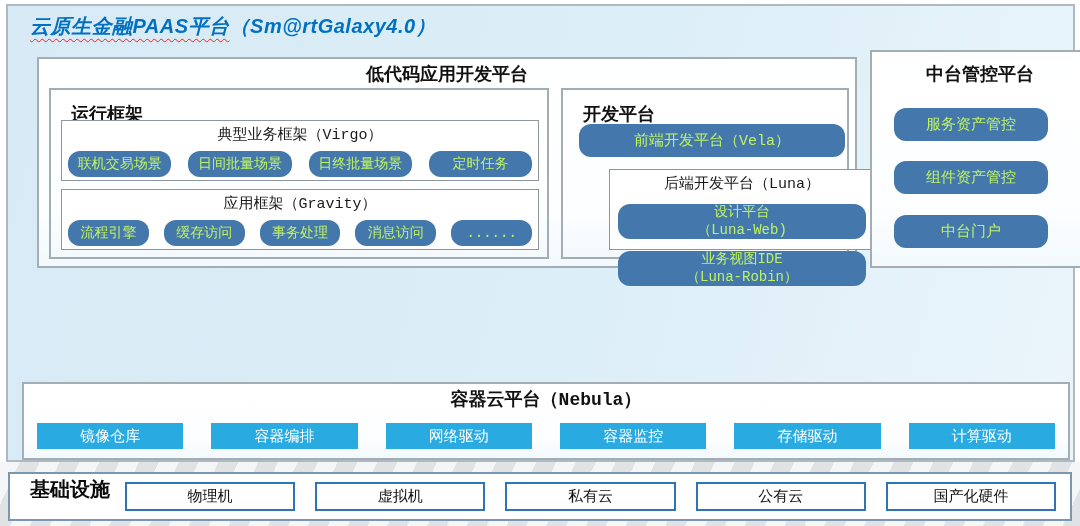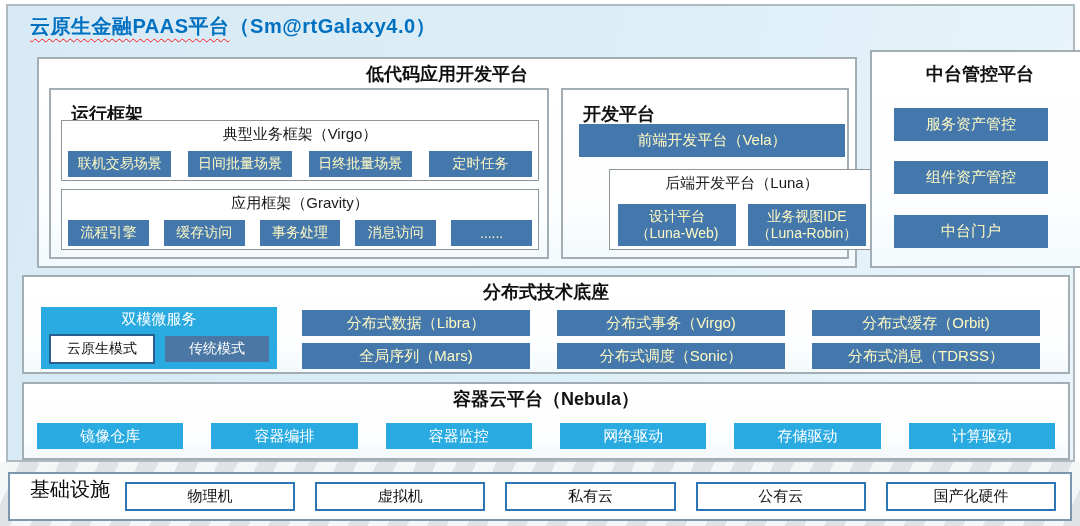--- a/index.html
+++ b/index.html
@@ -13,69 +13,70 @@
   .page { position:absolute; left:0; top:0; width:1080px; height:526px; }
 
   
   .canvas {
     position:absolute; left:6px; top:4px; width:1069px; height:458px;
     border:2px solid #aeb9c0;
     background:linear-gradient(105deg,#d7eaf5 0%, #dceef7 55%, #ebf5fb 100%);
   }
   .page-title {
     position:absolute; left:22px; top:7px;
-    font-size:20px; font-weight:bold; 
+    font-size:20px; font-weight:bold; font-style:italic;
     color:#0070c0; letter-spacing:.5px; white-space:nowrap;
   }
   .page-title .wavy {
     text-decoration:underline wavy #ff1a1a;
     text-decoration-thickness:1px;
     text-underline-offset:5px;
   }
 
   
   .panel {
     position:absolute;
     background:linear-gradient(180deg,#ffffff 0%, #fdfeff 70%, #f3f9fc 100%);
     border:2px solid #a3adb4;
+    font-family:Liberation Mono, monospace;
   }
   .subpanel {
     position:absolute;
     background:#ffffff;
     border:1px solid #8e969c;
   }
   .h1 { text-align:center; font-size:18px; font-weight:bold; color:#111; padding-top:3px; white-space:nowrap; }
   .h2 { font-size:18px; font-weight:bold; color:#111; padding-top:12px; white-space:nowrap;margin-left:20px; }
   .lbl { text-align:center; font-size:15px; color:#1a1a1a; padding-top:4px; white-space:nowrap; }
 
   .btn-steel {
-    background:#4478ad; color:#fef9c3;
+    background:#4478ad; color:#bef264;
     display:flex; align-items:center; justify-content:center;
-    font-size:14px; text-align:center; white-space:nowrap;
+    font-size:14px; text-align:center; white-space:nowrap;border-radius:12px;
   }
   .btn-cyan {
     background:#29abe2; color:#ffffff;
     display:flex; align-items:center; justify-content:center;
     font-size:15px; text-align:center; white-space:nowrap;
   }
 
   
   .lowcode { left:29px; top:51px; width:820px; height:211px; }
   .runtime { left:10px; top:29px; width:500px; height:171px; }
   .comet   { left:10px; top:30px; width:478px; height:61px; }
   .gravity { left:10px; top:99px; width:478px; height:61px; }
   .btn-row { position:absolute; left:6px; right:6px; top:30px; height:26px; display:flex; }
   .comet .btn-row { gap:17px; }
   .gravity .btn-row { gap:15px; }
   .btn-row .btn-steel { flex:1; }
 
   .dev { left:522px; top:29px; width:288px; height:171px; }
   .vela-btn { position:absolute; left:16px; top:34px; width:266px; height:33px; font-size:15px; }
   .luna { left:10px; top:79px; width:266px; height:81px;margin-left:36px; }
-  .luna-btns { position:absolute; left:8px; right:8px; top:34px; height:42px; display:flex; gap:12px; }
+  .luna-btns { position:absolute; left:8px; right:8px; top:34px; height:42px; display:flex; gap:12px;flex-direction:column; }
   .luna-btns .btn-steel { flex:1; flex-direction:column; line-height:1.25; font-size:14px; }
 
   
   .midplat { left:862px; top:44px; width:220px; height:218px; }
   .midplat .h1 { padding-top:10px; }
   .mid-btn { position:absolute; left:22px; width:154px; height:33px; font-size:15px; }
 
   
   .dist { left:14px; top:269px; width:1048px; height:99px; }
   .dualmode {
@@ -110,21 +111,21 @@
       rgba(255,255,255,.55) 0px, rgba(255,255,255,.55) 18px,
       rgba(205,211,216,.35) 18px, rgba(205,211,216,.35) 36px);
   }
   .infra-box {
     position:absolute; left:8px; top:10px; width:1064px; height:49px;
     background:#ffffff; border:2px solid #7b97b0;
   }
   .infra-label {
     position:absolute; left:20px; top:0; height:30px;
     display:flex; align-items:center;
-    font-size:20px; font-weight:normal; color:#0a0a0a; white-space:nowrap;
+    font-size:20px; font-weight:bold; color:#0a0a0a; white-space:nowrap;
   }
   .infra-chips {
     position:absolute; left:115px; right:14px; top:8px; height:29px;
     display:flex; gap:20px;
   }
   .infra-chip {
     flex:1; background:#ffffff; border:2px solid #2e75b6;
     display:flex; align-items:center; justify-content:center;
     font-size:15px; color:#111; white-space:nowrap;
   }
@@ -188,44 +189,28 @@
       </div>
     </div>
 
     <div class="panel midplat">
       <div class="h1">中台管控平台</div>
       <div class="btn-steel mid-btn" style="top:56px">服务资产管控</div>
       <div class="btn-steel mid-btn" style="top:109px">组件资产管控</div>
       <div class="btn-steel mid-btn" style="top:163px">中台门户</div>
     </div>
 
-    <div class="panel dist">
-      <div class="h1">分布式技术底座</div>
-
-      <div class="dualmode">
-        <div class="lbl">双模微服务</div>
-        <div class="chip-white">云原生模式</div>
-        <div class="chip-steel">传统模式</div>
-      </div>
-
-      <div class="btn-steel dist-btn dc1 dr1">分布式数据（Libra）</div>
-      <div class="btn-steel dist-btn dc2 dr1">分布式事务（Virgo)</div>
-      <div class="btn-steel dist-btn dc3 dr1">分布式缓存（Orbit)</div>
-      <div class="btn-steel dist-btn dc1 dr2">全局序列（Mars)</div>
-      <div class="btn-steel dist-btn dc2 dr2">分布式调度（Sonic）</div>
-      <div class="btn-steel dist-btn dc3 dr2">分布式消息（TDRSS）</div>
-    </div>
 
     <div class="panel nebula">
       <div class="h1">容器云平台（Nebula）</div>
       <div class="nebula-row">
         <div class="btn-cyan">镜像仓库</div>
         <div class="btn-cyan">容器编排</div>
+        <div class="btn-cyan">网络驱动</div>
         <div class="btn-cyan">容器监控</div>
-        <div class="btn-cyan">网络驱动</div>
         <div class="btn-cyan">存储驱动</div>
         <div class="btn-cyan">计算驱动</div>
       </div>
     </div>
 
   </div>
 
   <div class="infra-strip">
     <div class="infra-box">
       <div class="infra-label">基础设施</div>

